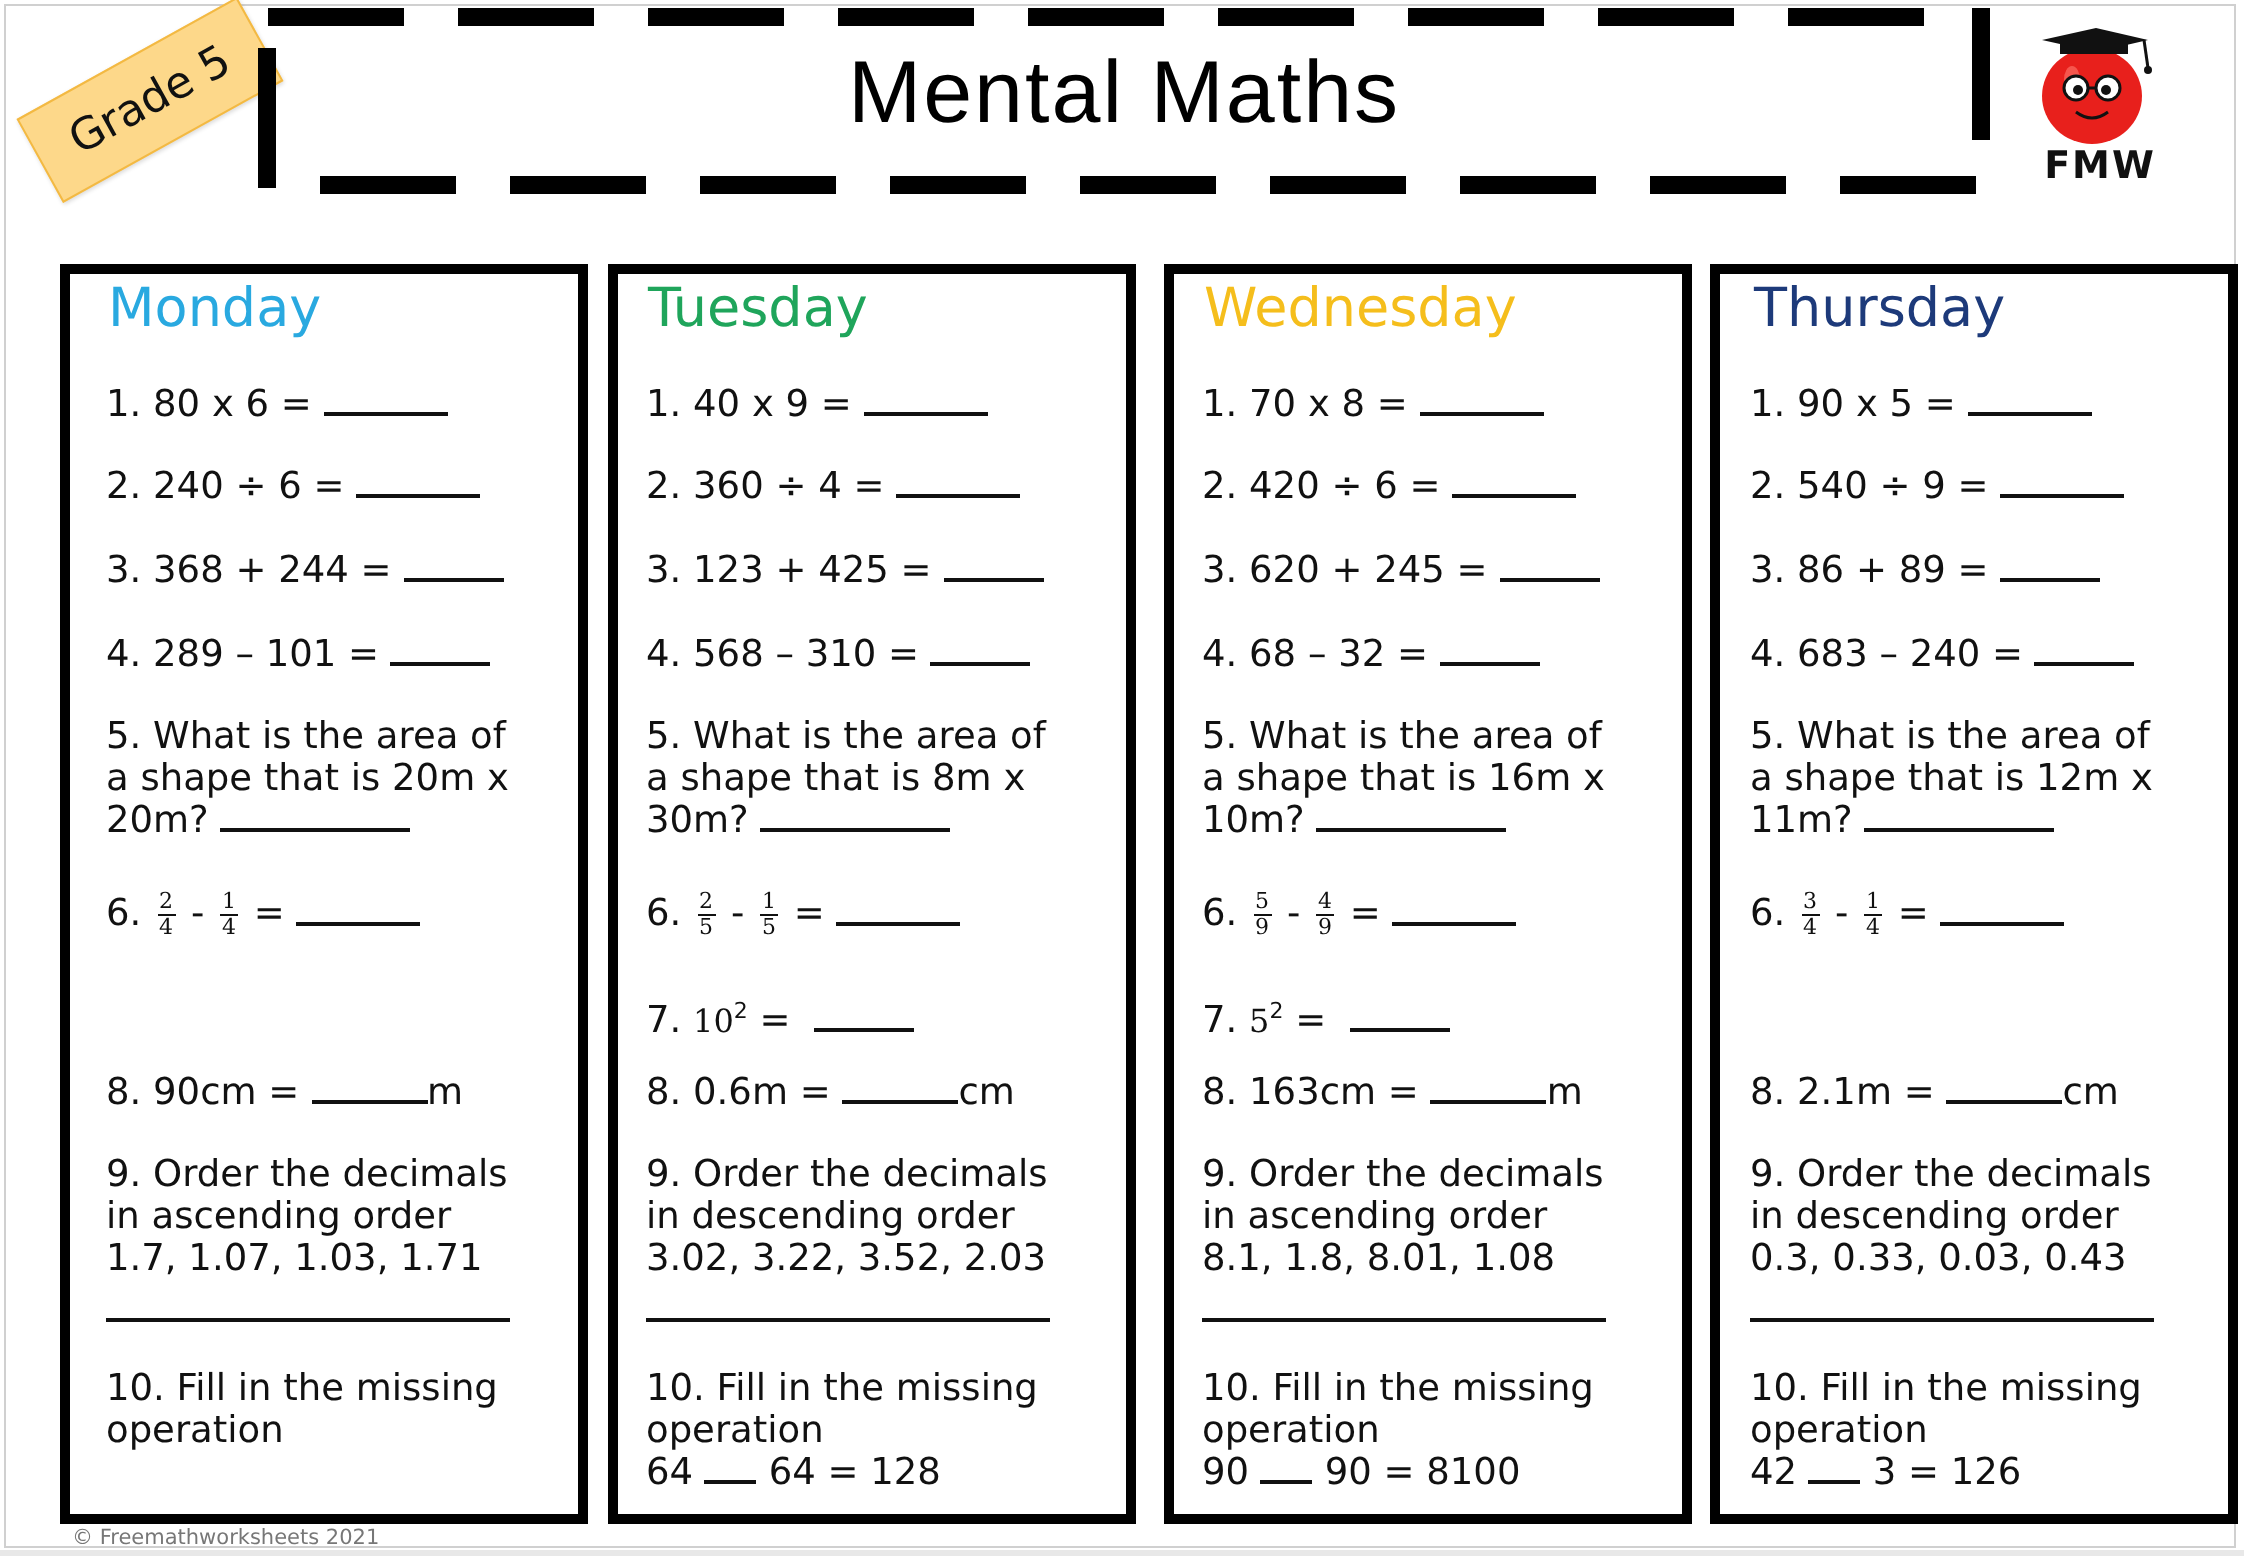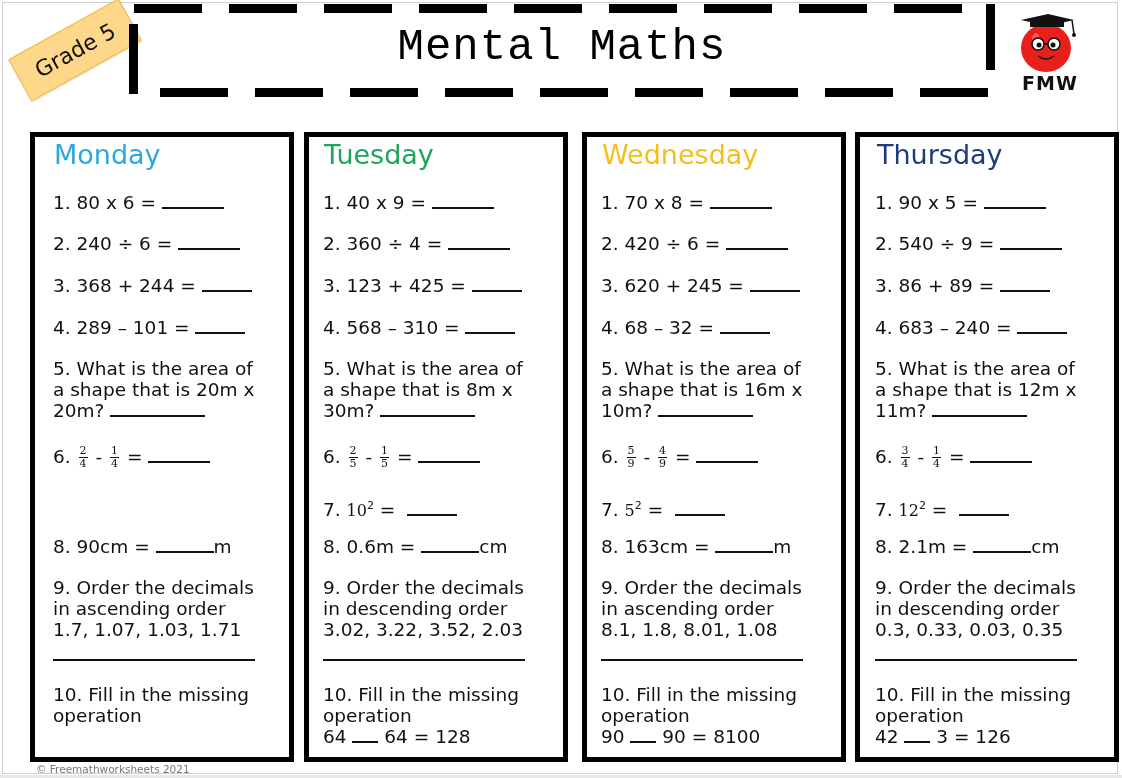--- a/index.html
+++ b/index.html
@@ -12,21 +12,21 @@
   
   .banner { position: absolute; left: 129px; top: 4px; width: 866px; height: 92px; }
   .dash-row { position: absolute; left: 0; height: 9px; width: 100%;
               background: repeating-linear-gradient(90deg, #000 0 68px, transparent 68px 95px); }
   .dash-top { top: 0; left: 5px; width: 856px; }
   .dash-bottom { top: 84px; left: 31px; width: 830px; }
   .vbar { position: absolute; width: 9px; background: #000; }
   .vbar-left { left: 0; top: 20px; height: 70px; }
   .vbar-right { left: 857px; top: 0; height: 66px; }
   .title { position: absolute; left: 0; right: 0; top: 18px; text-align: center;
-           font-family: Liberation Mono, monospace; font-size: 44px; color: #000; letter-spacing: 1px; }
+           font-family: Liberation Sans, sans-serif; font-size: 44px; color: #000; letter-spacing: 1px; }
 
   
   .grade-tag { position: absolute; left: 12px; top: 26px; width: 124px; height: 46px;
                background: #fdd88a; border: 1px solid #f3b943; transform: rotate(-29deg);
                display: flex; align-items: center; justify-content: center;
                font-size: 22px; color: #111; box-shadow: 0 1px 2px rgba(0,0,0,.15); }
 
   
   .logo { position: absolute; left: 1016px; top: 12px; width: 70px; height: 85px; }
   .logo svg { position: absolute; left: 0; top: 0; }
@@ -206,31 +206,25 @@
     <div><span>11m?</span> <span class="blank" style="width:95px"></span></div>
   </div>
   <div class="q" style="top:308px;left:15px">
     <span>6.</span>
     <span class="frac"><span class="num">3</span><span>4</span></span>
     <span>-</span>
     <span class="frac"><span class="num">1</span><span>4</span></span>
     <span>=</span>
     <span class="blank" style="width:62px"></span>
   </div>
-  <div class="q" style="top:358px;left:15px">
-    <span>7.</span>
-    <span class="serif">12</span><sup>2</sup>
-    <span>=</span>
-    <span class="blank" style="width:50px;margin-left:6px"></span>
-  </div>
   <div class="q" style="top:399px;left:15px"><span>8. 2.1m =</span> <span class="blank" style="width:58px"></span><span>cm</span></div>
   <div class="q" style="top:440px;left:15px">
     <div>9. Order the decimals</div>
     <div>in descending order</div>
-    <div>0.3, 0.33, 0.03, 0.35</div>
+    <div>0.3, 0.33, 0.03, 0.43</div>
   </div>
   <div class="long-line" style="top:522px;left:15px"></div>
   <div class="q" style="top:547px;left:15px">
     <div>10. Fill in the missing</div>
     <div>operation</div>
     <div><span>42</span> <span class="blank" style="width:26px"></span> <span>3 = 126</span></div>
   </div>
 </div>
 
 <div class="copyright">© Freemathworksheets 2021</div>

